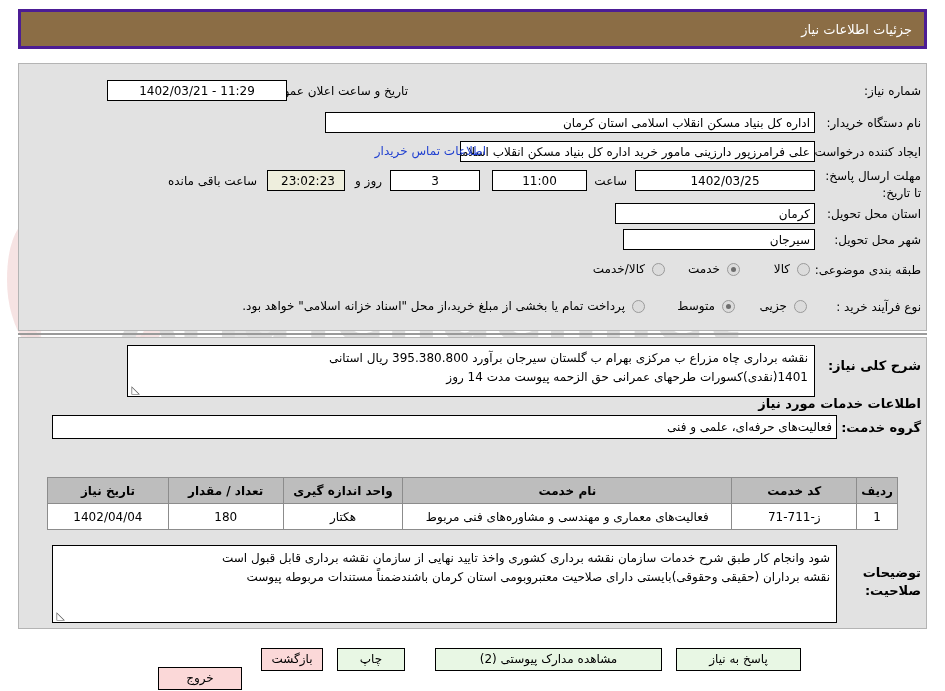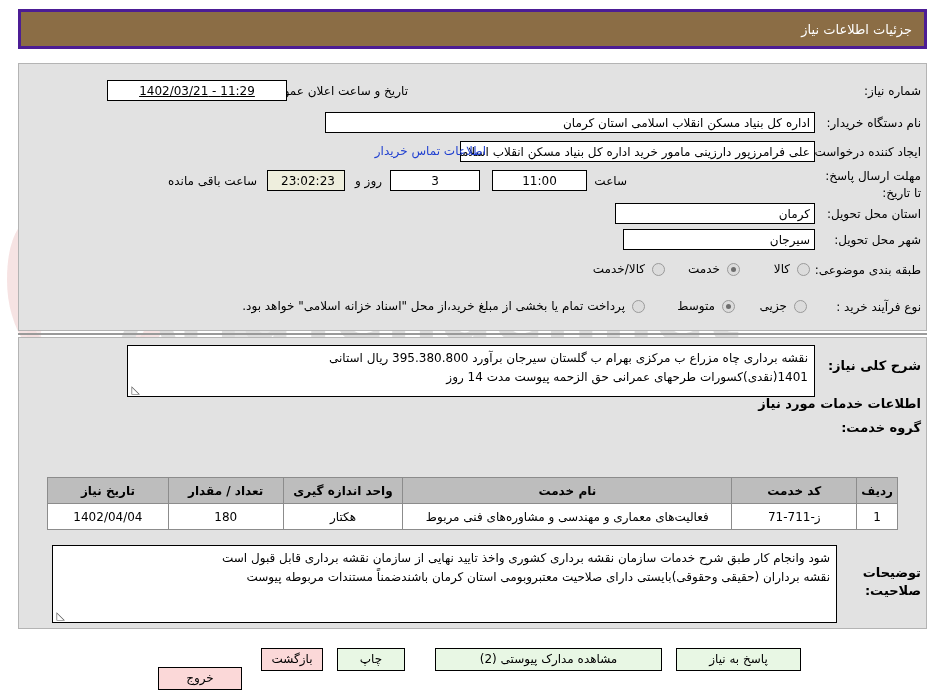--- a/index.html
+++ b/index.html
@@ -231,30 +231,31 @@
 
   <div class="titlebar">
     <div class="t">جزئیات اطلاعات نیاز</div>
   </div>
 
   <div class="panel"></div>
 
   <div class="lbl" style="right:24px; top:84px;">شماره نیاز:</div>
 
   <div class="lbl" style="right:537px; top:84px;">تاریخ و ساعت اعلان عمومی:</div>
-  <div class="fld ctr" style="right:658px; top:80px; width:180px;text-decoration:underline;">11:29 - 1402/03/21</div>
+  <div class="fld ctr" style="right:658px; top:80px; width:180px;">11:29 - 1402/03/21</div>
 
   <div class="lbl" style="right:24px; top:116px;">نام دستگاه خریدار:</div>
   <div class="fld rgt" style="right:130px; top:112px; width:490px;">اداره کل بنیاد مسکن انقلاب اسلامی استان کرمان</div>
 
   <div class="lbl" style="right:24px; top:145px;">ایجاد کننده درخواست:</div>
   <div class="fld rgt" style="right:130px; top:141px; width:355px;">علی فرامرزپور دارزینی مامور خرید اداره کل بنیاد مسکن انقلاب اسلامی استان ک</div>
   <div class="link" style="right:459px; top:144px;">اطلاعات تماس خریدار</div>
 
   <div class="lbl" style="right:24px; top:168px; width:100px; line-height:17px; white-space:normal;">مهلت ارسال پاسخ: تا تاریخ:</div>
+  <div class="fld ctr" style="right:130px; top:170px; width:180px;">1402/03/25</div>
   <div class="lbl" style="right:318px; top:174px;">ساعت</div>
   <div class="fld ctr" style="right:358px; top:170px; width:95px;">11:00</div>
   <div class="fld ctr" style="right:465px; top:170px; width:90px;">3</div>
   <div class="lbl" style="right:563px; top:174px;">روز و</div>
   <div class="timer" style="right:600px; top:170px; width:78px;">23:02:23</div>
   <div class="lbl" style="right:688px; top:174px;">ساعت باقی مانده</div>
 
   <div class="lbl" style="right:24px; top:207px;">استان محل تحویل:</div>
   <div class="fld rgt" style="right:130px; top:203px; width:200px;">کرمان</div>
 
@@ -284,20 +285,21 @@
   <div class="lbl b" style="right:24px; top:358px; font-size:13px;">شرح کلی نیاز:</div>
   <div class="ta" style="right:130px; top:345px; width:688px; height:52px;">
     <div>نقشه برداری چاه مزراع ب مرکزی بهرام ب گلستان سیرجان  برآورد 395.380.800 ریال استانی</div>
     <div>1401(نقدی)کسورات طرحهای  عمرانی حق الزحمه پیوست مدت 14 روز</div>
     <div class="grip">◺</div>
   </div>
 
   <div class="lbl b" style="right:24px; top:396px; font-size:13px;">اطلاعات خدمات مورد نیاز</div>
 
   <div class="lbl b" style="right:24px; top:420px; font-size:13px;">گروه خدمت:</div>
+  <div class="fld rgt" style="right:108px; top:415px; width:785px; height:24px; line-height:20px;">فعالیت‌های حرفه‌ای، علمی و فنی</div>
 
   <div class="tblwrap">
     <table class="grid">
       <thead>
         <tr>
           <th style="width:40px;">ردیف</th>
           <th style="width:125px;">کد خدمت</th>
           <th style="width:330px;">نام خدمت</th>
           <th style="width:120px;">واحد اندازه گیری</th>
           <th style="width:115px;">تعداد / مقدار</th>

